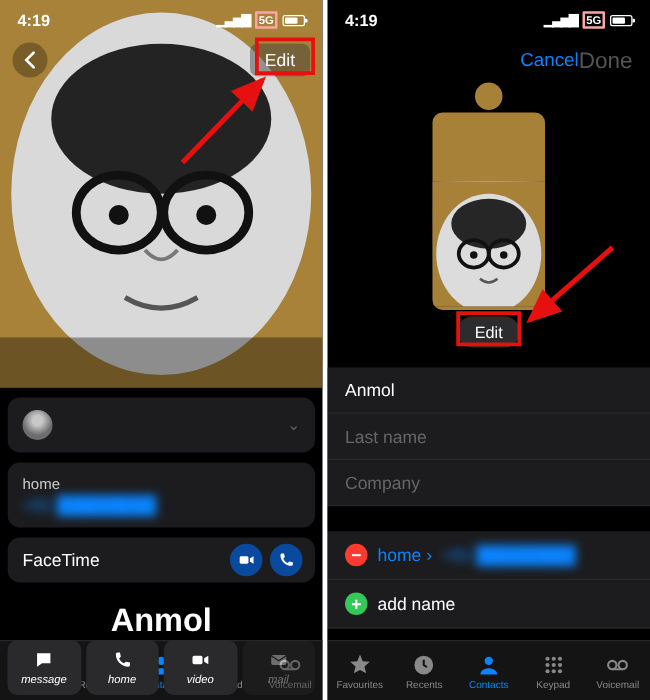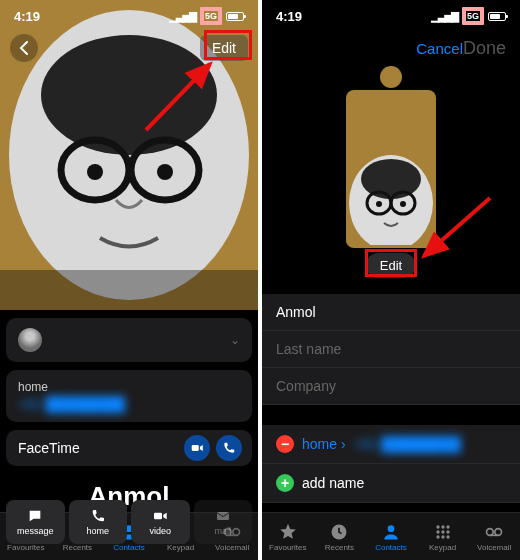--- a/index.html
+++ b/index.html
@@ -2,33 +2,33 @@
 <html><head>
 <meta charset="utf-8">
 <style>
 * { margin: 0; padding: 0; box-sizing: border-box; font-family: -apple-system, "Helvetica Neue", sans-serif; }
 body { background: #fff; width: 520px; height: 560px; display: flex; }
 .phone { width: 258px; height: 560px; background: #000; position: relative; overflow: hidden; }
 .phone + .phone { margin-left: 4px; }
 .statusbar { height: 30px; display: flex; justify-content: space-between; align-items: center; padding: 16px 14px; color: #fff; font-size: 13px; font-weight: 600; position: relative; z-index: 10; }
 .statusbar .right { display: flex; gap: 4px; align-items: center; }
 .sig { font-size: 10px; letter-spacing: -1px; }
-.fiveg { font-size: 9px; border: 4px solid #fca5a5; border-radius: 1px; padding: 0 1px; font-weight: 700; }
+.fiveg { font-size: 9px; border: 2px solid #fca5a5; border-radius: 1px; padding: 0 1px; font-weight: 700; }
 .batt { width: 18px; height: 9px; border: 1px solid #fff; border-radius: 2px; position: relative; }
 .batt::after { content: ""; position: absolute; right: -3px; top: 2px; width: 2px; height: 3px; background: #fff; border-radius: 0 1px 1px 0; }
 .batt::before { content: ""; position: absolute; left: 1px; top: 1px; bottom: 1px; width: 60%; background: #fff; border-radius: 1px; }
 
 
 .hero { position: absolute; top: 0; left: 0; right: 0; height: 310px; background: linear-gradient(180deg, #9e7a2b 0%, #b08933 50%, #9c7830 100%); }
 .heroface { position: absolute; top: 0; left: 0; right: 0; bottom: 0; }
 .topbar { position: absolute; top: 30px; left: 0; right: 0; height: 36px; display: flex; justify-content: space-between; align-items: center; padding: 0 10px; z-index: 12; }
 .backchip { width: 28px; height: 28px; border-radius: 14px; background: rgba(0,0,0,0.28); display: flex; align-items: center; justify-content: center; }
 .editbtn { padding: 5px 12px; background: rgba(60,60,60,0.45); border-radius: 6px; color: #fff; font-size: 14px; }
 .heroname { position: absolute; bottom: 48px; left: 0; right: 0; text-align: center; color: #fff; font-size: 26px; font-weight: 600; z-index: 5; }
-.actions { position: absolute; bottom: 16px; left: 6px; right: 6px; display: flex; gap: 4px; z-index: 6; }
+.actions { position: absolute; bottom: 4px; left: 6px; right: 6px; display: flex; gap: 4px; z-index: 6; font-style: italic; }
 .abtn { flex: 1; background: #2a2a2c; border-radius: 8px; height: 44px; display: flex; flex-direction: column; align-items: center; justify-content: center; gap: 2px; color: #fff; font-size: 9px; }
 .abtn.dis { opacity: 0.38; }
 .abtn svg { width: 16px; height: 16px; }
 .scroll { position: absolute; top: 310px; left: 6px; right: 6px; bottom: 48px; overflow: hidden; }
 .card { background: #1c1c1e; border-radius: 10px; margin-top: 8px; padding: 10px 12px; color: #fff; font-size: 14px; position: relative; display: flex; align-items: center; gap: 10px; }
 .card .sub { color: #0a84ff; font-size: 14px; margin-top: 2px; filter: blur(4px); }
 .avatar-small { width: 24px; height: 24px; border-radius: 12px; background: radial-gradient(circle at 50% 35%, #c8c8c8 20%, #6d6d6d 60%); }
 .chev { position: absolute; right: 12px; top: 50%; transform: translateY(-50%); color: #666; font-size: 12px; }
 .ftrow { display: flex; gap: 6px; position: absolute; right: 10px; top: 50%; transform: translateY(-50%); }
 .ftrow .circ { width: 26px; height: 26px; border-radius: 13px; background: #0a4a9e; display: flex; align-items: center; justify-content: center; }

